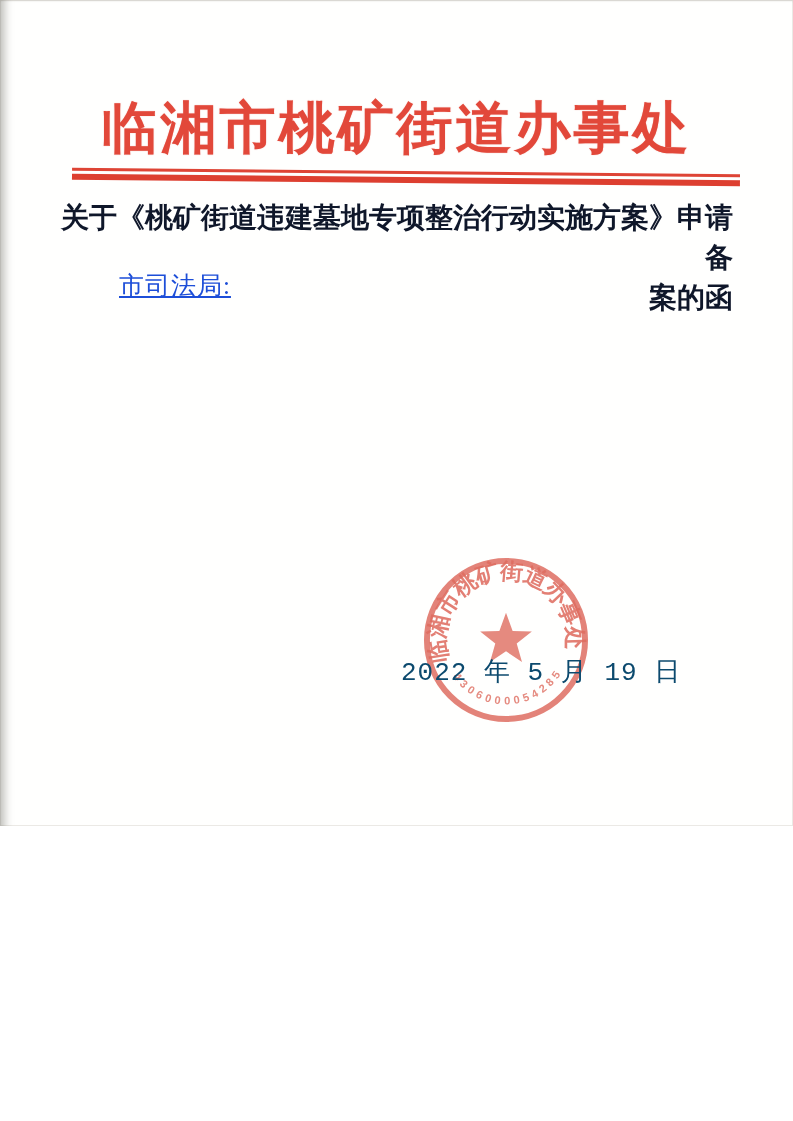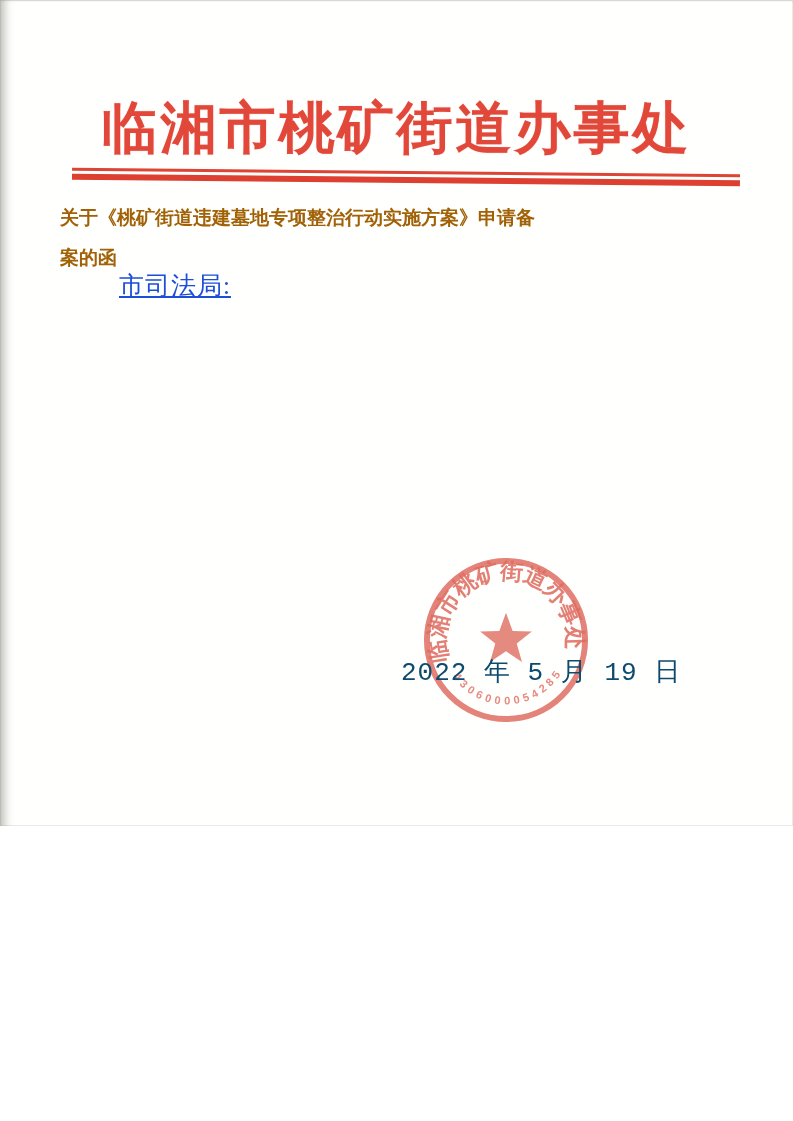--- a/index.html
+++ b/index.html
@@ -24,22 +24,22 @@
     text-shadow:0 0 1px rgba(226,72,58,.5);
     white-space:nowrap;
   }
   .rule { position:absolute; left:72px; width:668px; }
   .rule .thin  { height:3px; background:#de4435; margin-bottom:3px; }
   .rule .thick { height:6px; background:#dd3f30; }
   .rule-top    { top:171px; transform:rotate(0.55deg); }
   .rule-bottom { top:1018px; left:70px; width:648px; transform:rotate(0.55deg); }
   .doc-title {
     position:absolute; top:198px; left:60px; width:673px;
-    text-align:left;
-    font-size:19px; font-weight:bold; color:#a16207;
+    text-align:right;
+    font-size:28px; font-weight:bold; color:#0f172a;
     line-height:40px;
     font-family:"Liberation Serif","DejaVu Serif",serif;
   }
   .recipient {
     position:absolute; top:269px; left:119px;
     font-size:25px; color:#1d4ed8; letter-spacing:1px;text-decoration:underline;
   }
   .body-par {
     position:absolute; top:318px; left:83px; width:632px;
     font-size:24px; color:#232323;

